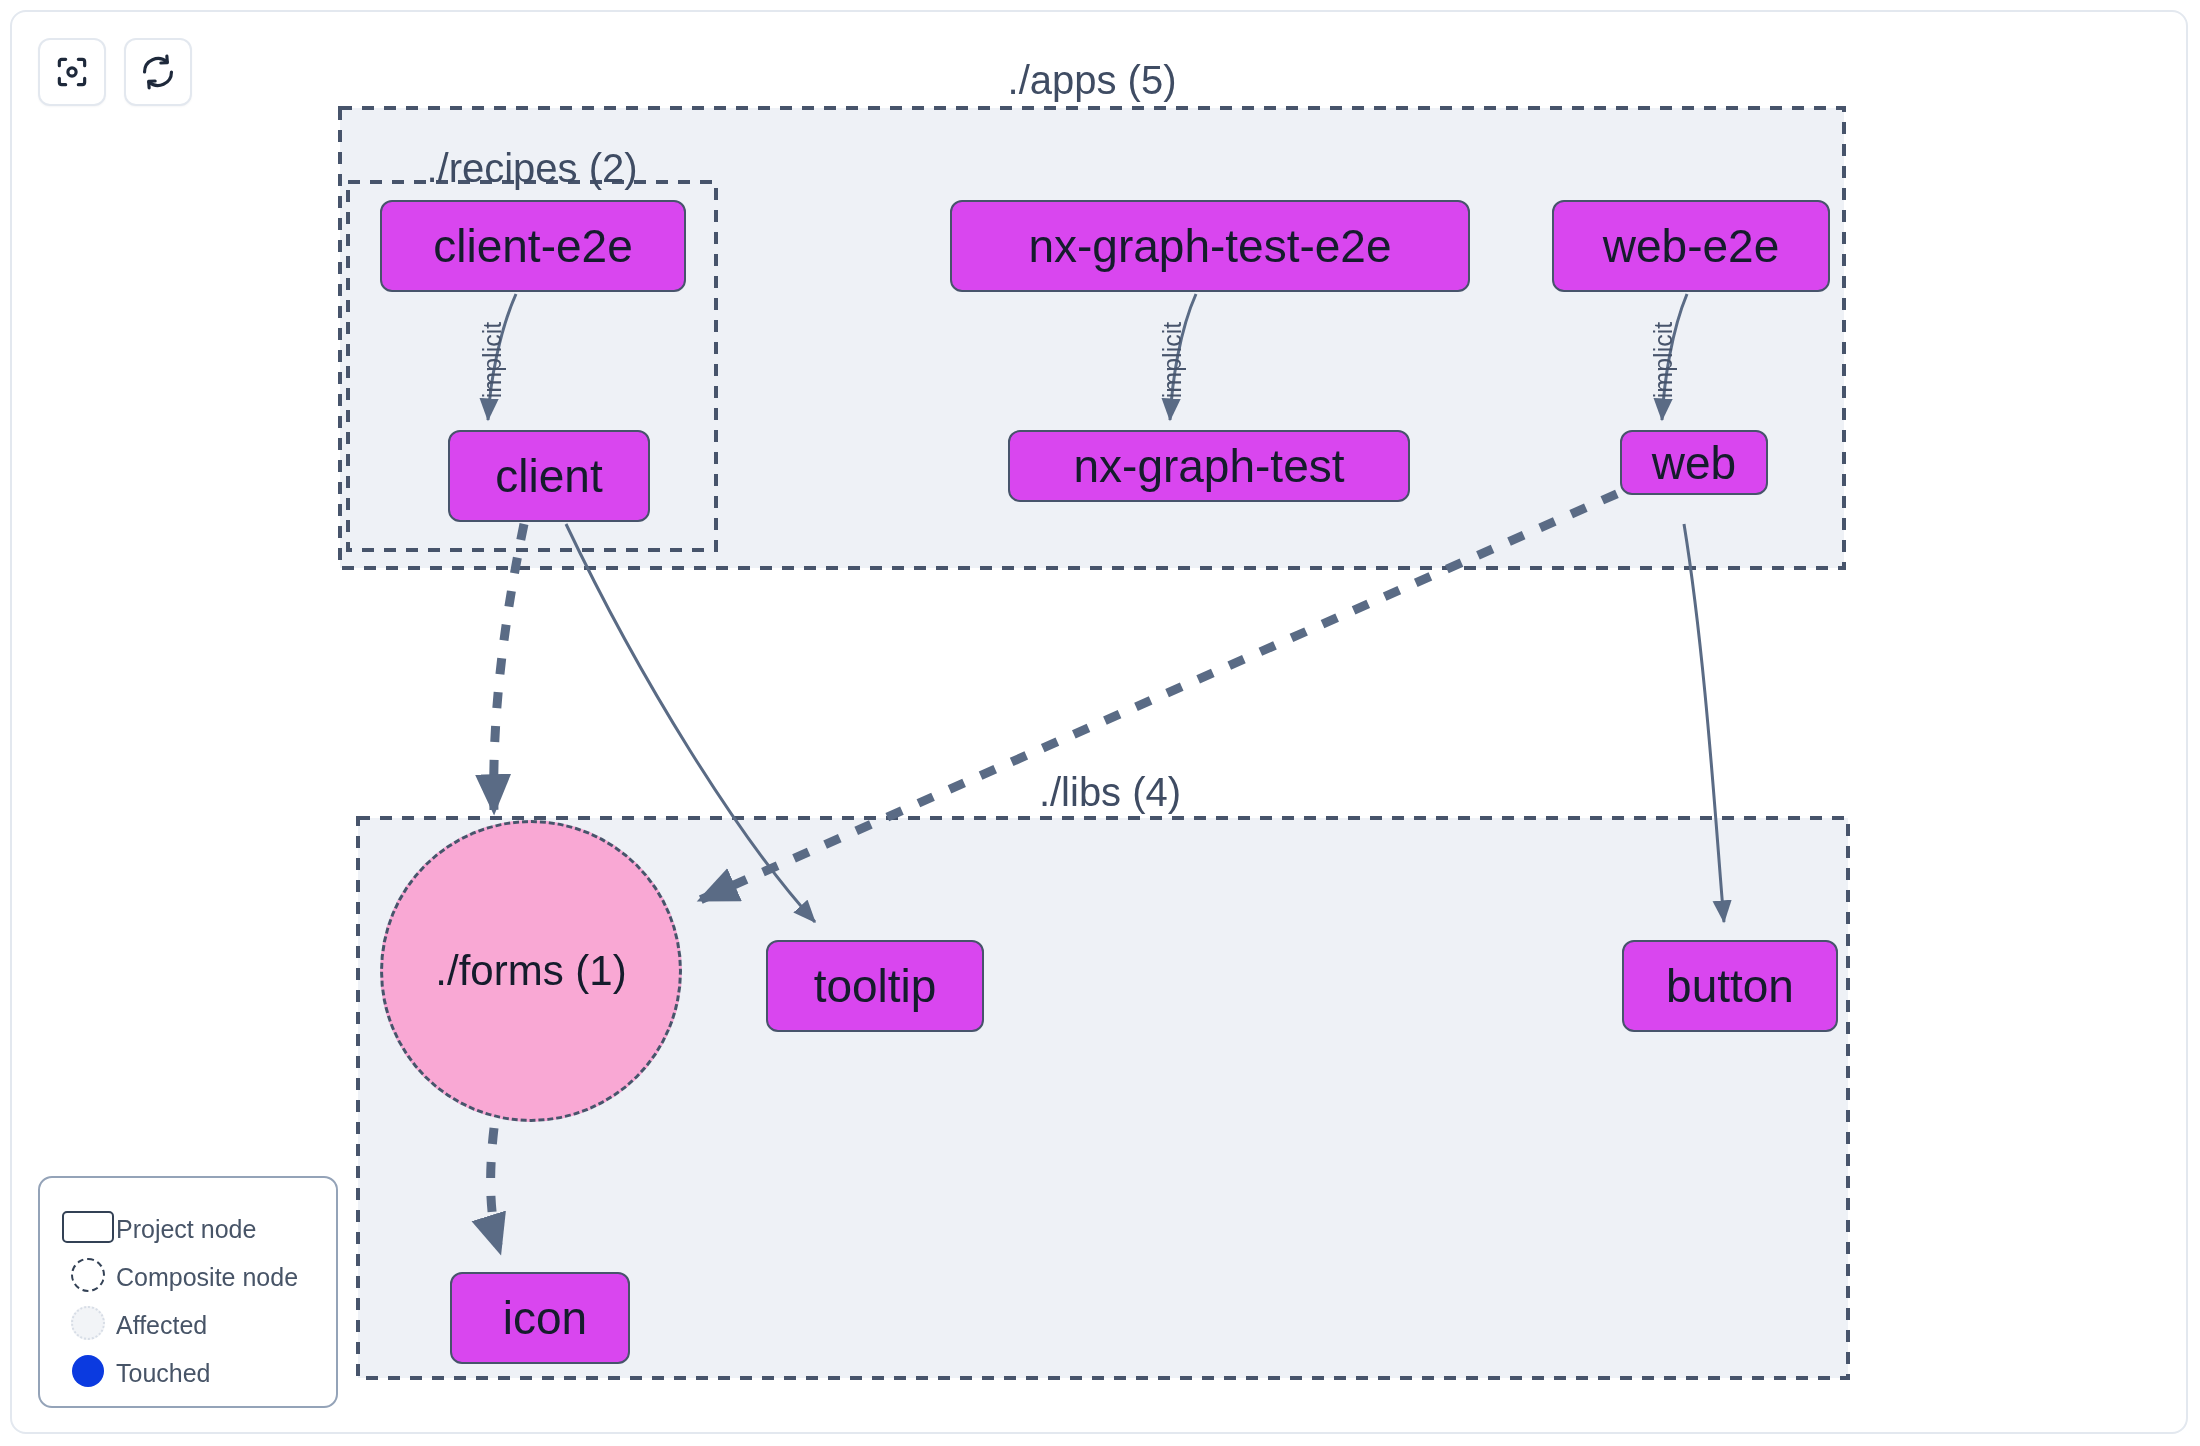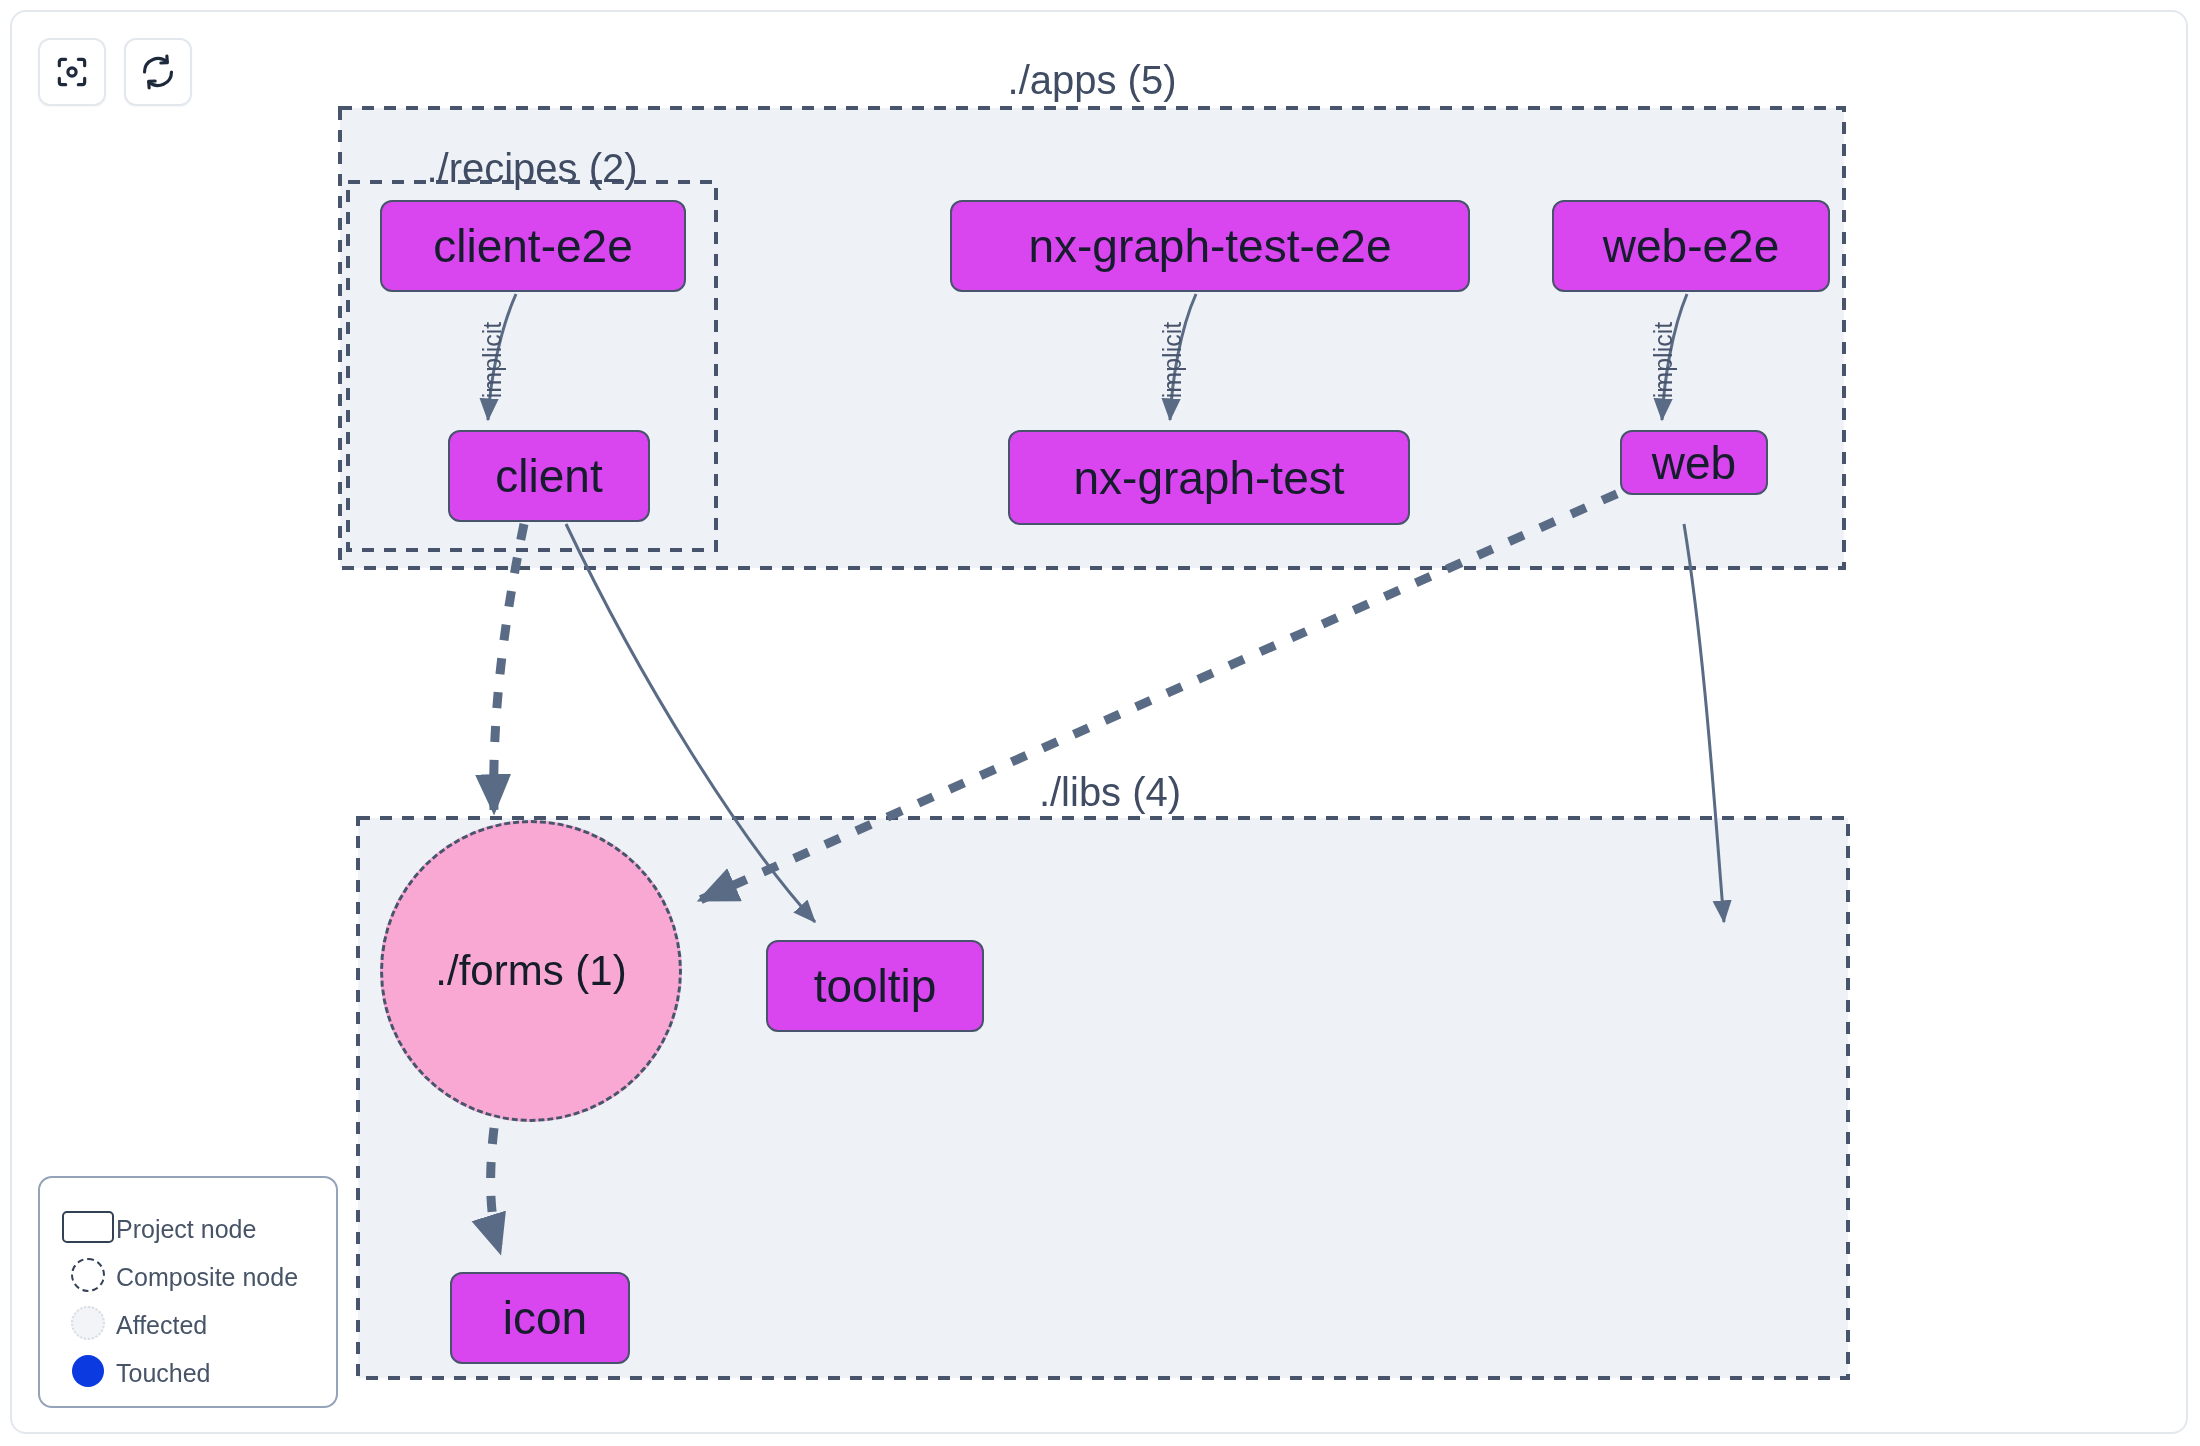--- a/index.html
+++ b/index.html
@@ -255,28 +255,29 @@
   <div class="group-label" style="left:1110px; top:770px;">./libs (4)</div>
 
   <div class="node" style="left:380px; top:200px; width:306px; height:92px;">client-e2e</div>
 
   <div class="node" style="left:950px; top:200px; width:520px; height:92px;">nx-graph-test-e2e</div>
 
   <div class="node" style="left:1552px; top:200px; width:278px; height:92px;">web-e2e</div>
 
   <div class="node" style="left:448px; top:430px; width:202px; height:92px;">client</div>
 
-  <div class="node" style="left:1008px; top:430px; width:402px; height:95px;text-align:center;">nx-graph-test</div>
+  <div class="node" style="left:1008px; top:430px; width:402px; height:72px;text-align:center;">nx-graph-test</div>
 
   <div class="node" style="left:1620px; top:430px; width:148px; height:65px;">web</div>
 
   <div class="composite-node" style="left:380px; top:820px; width:302px; height:302px;">./forms (1)</div>
 
   <div class="node" style="left:766px; top:940px; width:218px; height:92px;">tooltip</div>
 
+  <div class="node" style="left:1622px; top:940px; width:216px; height:92px;">button</div>
 
   <div class="node" style="left:450px; top:1272px; width:180px; height:92px;padding-left:36px;">icon</div>
 
   <div class="edge-label" style="left:492px; top:360px; transform: translate(-50%,-50%) rotate(-90deg);">implicit</div>
 
   <div class="edge-label" style="left:1172px; top:360px; transform: translate(-50%,-50%) rotate(-90deg);">implicit</div>
 
   <div class="edge-label" style="left:1663px; top:360px; transform: translate(-50%,-50%) rotate(-90deg);">implicit</div>
 
   <div class="legend">

